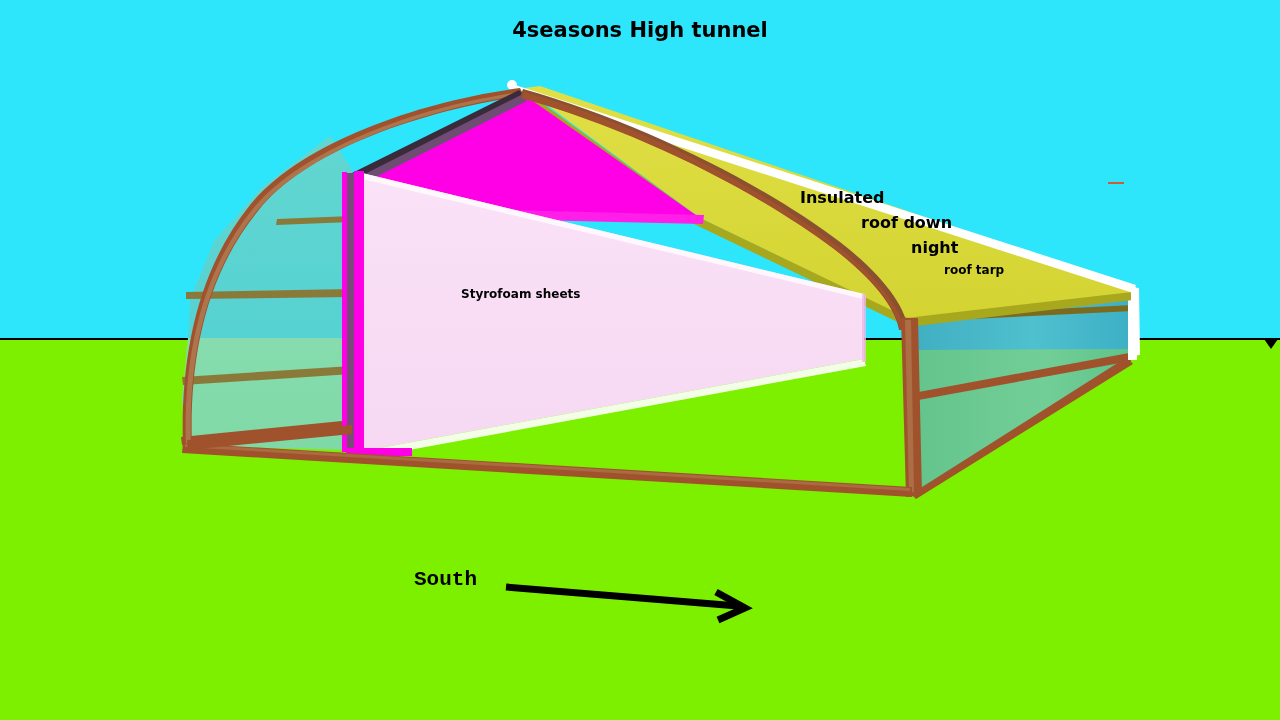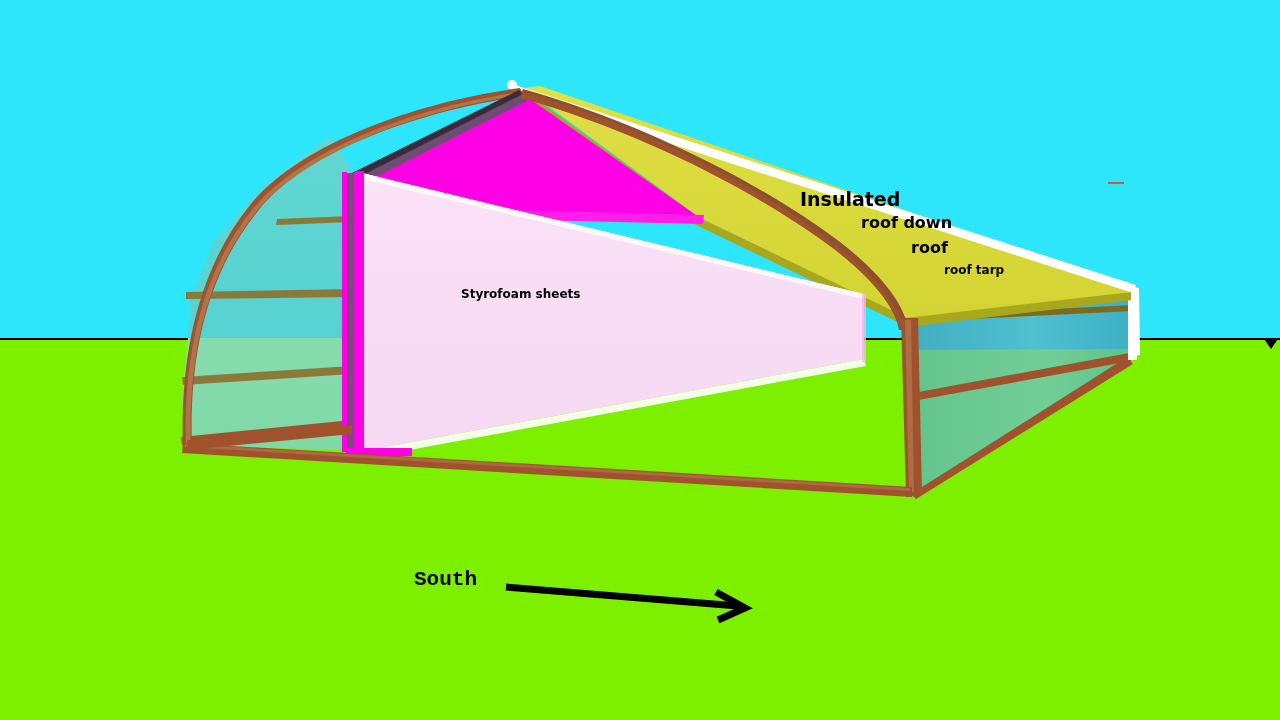--- a/index.html
+++ b/index.html
@@ -38,21 +38,21 @@
     font-size: 21px;
   }
   #lbl-styrofoam {
     left: 461px;
     top: 287px;
     font-size: 12px;
   }
   #lbl-insulated {
     left: 800px;
     top: 188px;
-    font-size: 19px;
+    font-size: 16px;
   }
   #lbl-rolldown {
     left: 861px;
     top: 213px;
     font-size: 16px;
   }
   #lbl-night {
     left: 911px;
     top: 238px;
     font-size: 16px;
@@ -202,26 +202,27 @@
 
     <path d="M 187 440 L 352 425 L 352 434 L 188 450 Z" fill="#A0522D"></path>
 
     <g>
       <line x1="506" y1="587" x2="738" y2="606" stroke="#000000" stroke-width="7" stroke-linecap="butt"></line>
       <polyline points="716,592 745,608 718,620" fill="none" stroke="#000000" stroke-width="7" stroke-linejoin="miter" stroke-linecap="butt"></polyline>
     </g>
 
   </svg>
 
+  <div class="lbl" id="title">4seasons High tunnel</div>
 
   <div class="lbl" id="lbl-styrofoam">Styrofoam sheets</div>
 
   <div class="lbl" id="lbl-insulated">Insulated</div>
 
   <div class="lbl" id="lbl-rolldown">roof down</div>
 
-  <div class="lbl" id="lbl-night">roof</div>
+  <div class="lbl" id="lbl-night">night</div>
 
   <div class="lbl" id="lbl-rooftarp">roof tarp</div>
 
   <div class="lbl" id="lbl-south">South</div>
 
 </div>
 
 </body></html>

